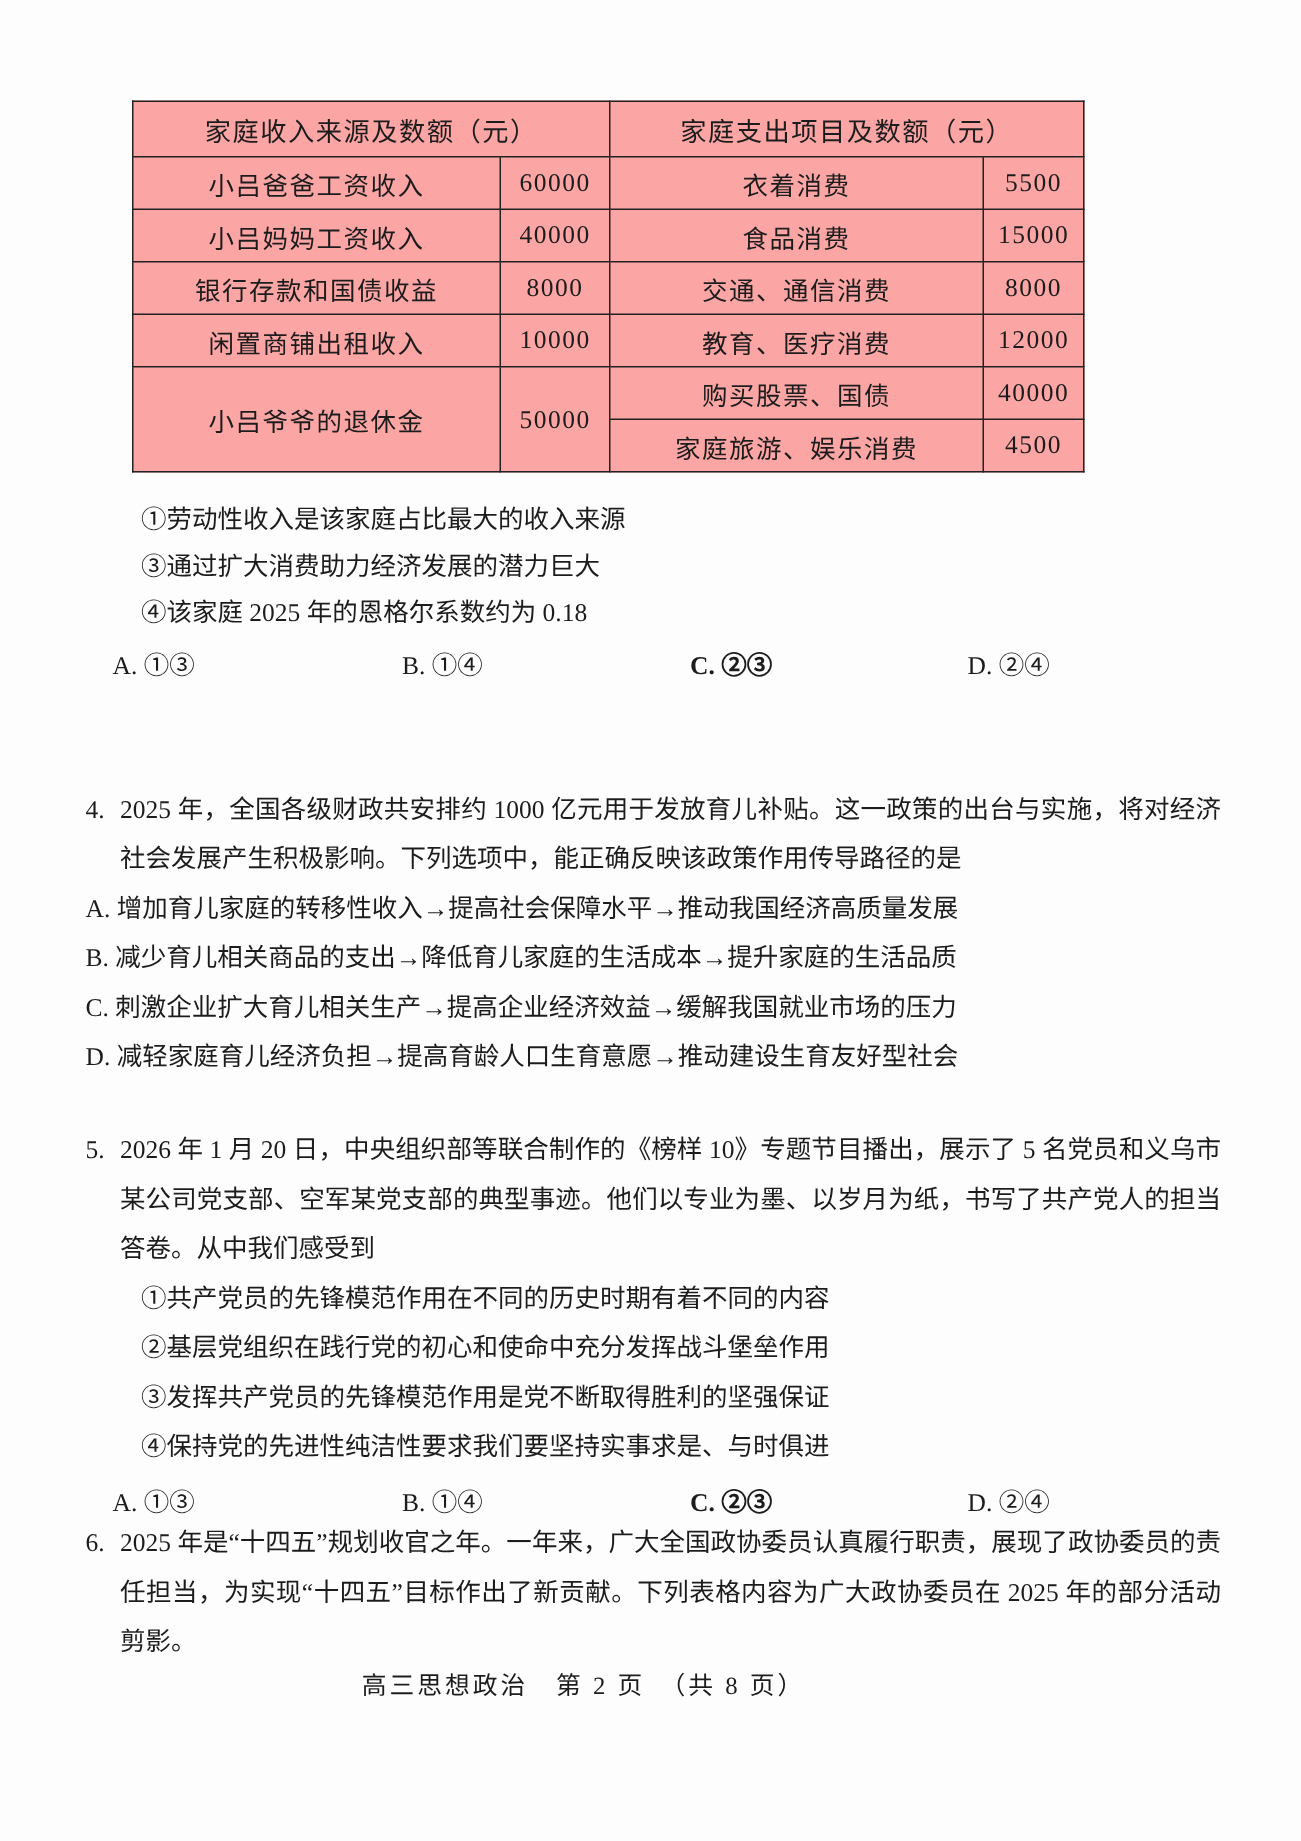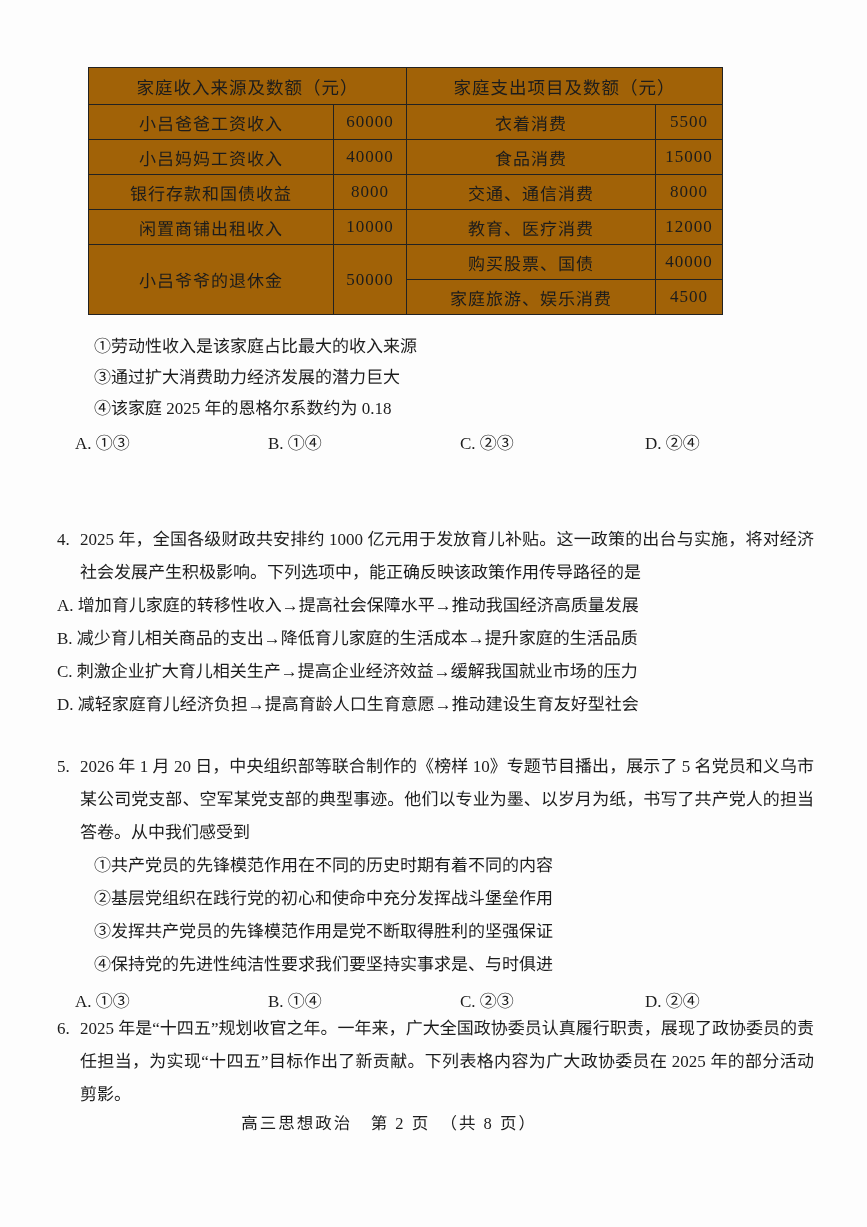--- a/index.html
+++ b/index.html
@@ -7,21 +7,21 @@
     width:867px;height:1227px;position:relative;
     background:#fdfdfd;color:#1c1c1c;
     font-family:"Liberation Serif","DejaVu Serif",serif;
     overflow:hidden;
   }
 
   
   .exam-table{
     position:absolute;left:88px;top:67px;
     border-collapse:collapse;table-layout:fixed;
-    background:#a16207;
+    background:#fca5a5;
   }
   .exam-table td{
     border:1.7px solid #222;
     text-align:center;vertical-align:middle;
     font-size:17px;padding:0 2px;
     letter-spacing:1px;
   }
   .exam-table .hdr{height:36px;font-size:17.5px;}
   .exam-table .r{height:35px;}
   .c-item{width:240px;}
@@ -34,21 +34,21 @@
   .lh31{line-height:31px;}
   .lh33{line-height:33px;}
   .lead{margin-left:27px;font-size:17px;}
   .stmt{margin-left:37px;font-size:17px;}
   .qnum{position:absolute;left:0;top:0;font-size:17px;line-height:33px;}
   .qtext{margin-left:23px;font-size:17px;text-align:justify;}
   .qopt{font-size:17px;}
   .optrow{display:flex;margin-left:18px;font-size:17px;margin-top:4px;}
   .optrow span:nth-child(1){width:193px;}
   .optrow span:nth-child(2){width:192px;}
-  .optrow span:nth-child(3){width:185px;}
+  .optrow span:nth-child(3){width:185px;font-weight:bold;}
 
   
   .footer{
     position:absolute;left:0;top:1110px;width:778px;
     text-align:center;font-size:16.5px;letter-spacing:2px;
   }
 </style>
 </head>
 <body>
 

